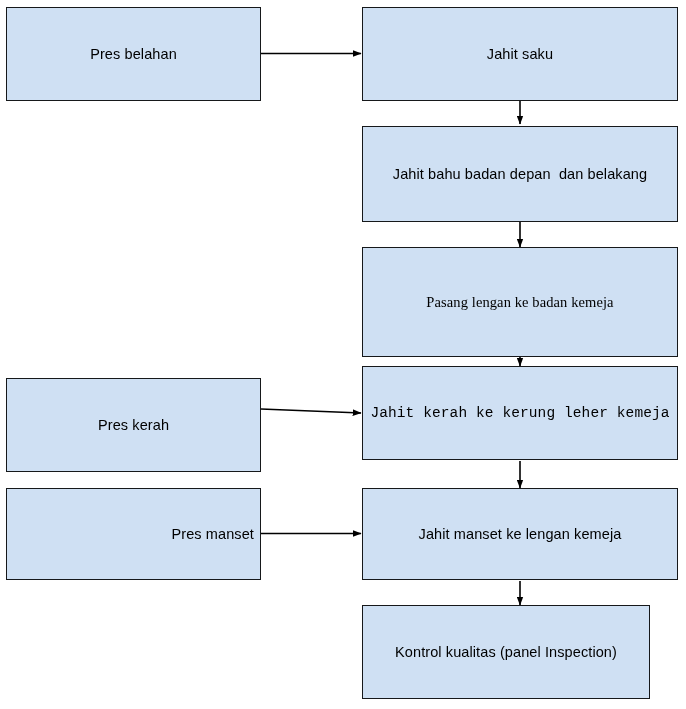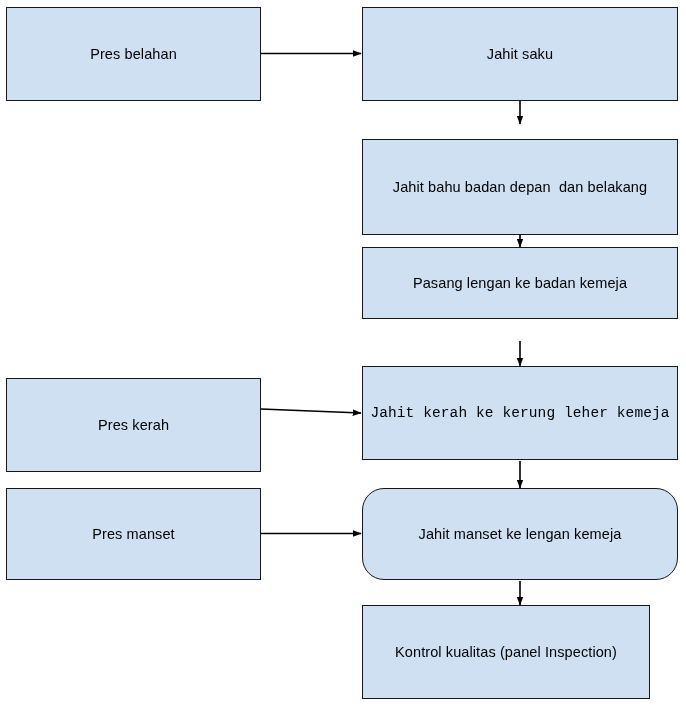--- a/index.html
+++ b/index.html
@@ -83,41 +83,41 @@
   </svg>
 
   <div class="node" style="left:362px; top:7px; width:316px; height:94px;">
     <span class="label">Jahit saku</span>
   </div>
 
   <div class="node" style="left:6px; top:7px; width:255px; height:94px;">
     <span class="label">Pres belahan</span>
   </div>
 
-  <div class="node" style="left:362px; top:139px; width:316px; height:96px;">
+  <div class="node" style="left:362px; top:126px; width:316px; height:96px;">
     <span class="label">Jahit bahu badan depan  dan belakang</span>
   </div>
 
-  <div class="node" style="left:362px; top:247px; width:316px; height:72px;">
+  <div class="node" style="left:362px; top:247px; width:316px; height:110px;font-family:Liberation Serif, serif;">
     <span class="label">Pasang lengan ke badan kemeja</span>
   </div>
 
   <div class="node" style="left:6px; top:366px; width:255px; height:94px;margin-top:12px;">
     <span class="label">Pres kerah</span>
   </div>
 
   <div class="node" style="left:362px; top:366px; width:316px; height:94px;font-family:Liberation Mono, monospace;">
     <span class="label">Jahit kerah ke kerung leher kemeja</span>
   </div>
 
-  <div class="node" style="left:6px; top:488px; width:255px; height:92px;">
+  <div class="node" style="left:6px; top:488px; width:255px; height:92px;text-align:right;">
     <span class="label">Pres manset</span>
   </div>
 
-  <div class="node" style="left:362px; top:488px; width:316px; height:92px;border-radius:22px;">
+  <div class="node" style="left:362px; top:488px; width:316px; height:92px;">
     <span class="label">Jahit manset ke lengan kemeja</span>
   </div>
 
   <div class="node" style="left:362px; top:605px; width:288px; height:94px;text-align:center;">
     <span class="label">Kontrol kualitas (panel Inspection)</span>
   </div>
 
 </div>
 
 </body></html>

